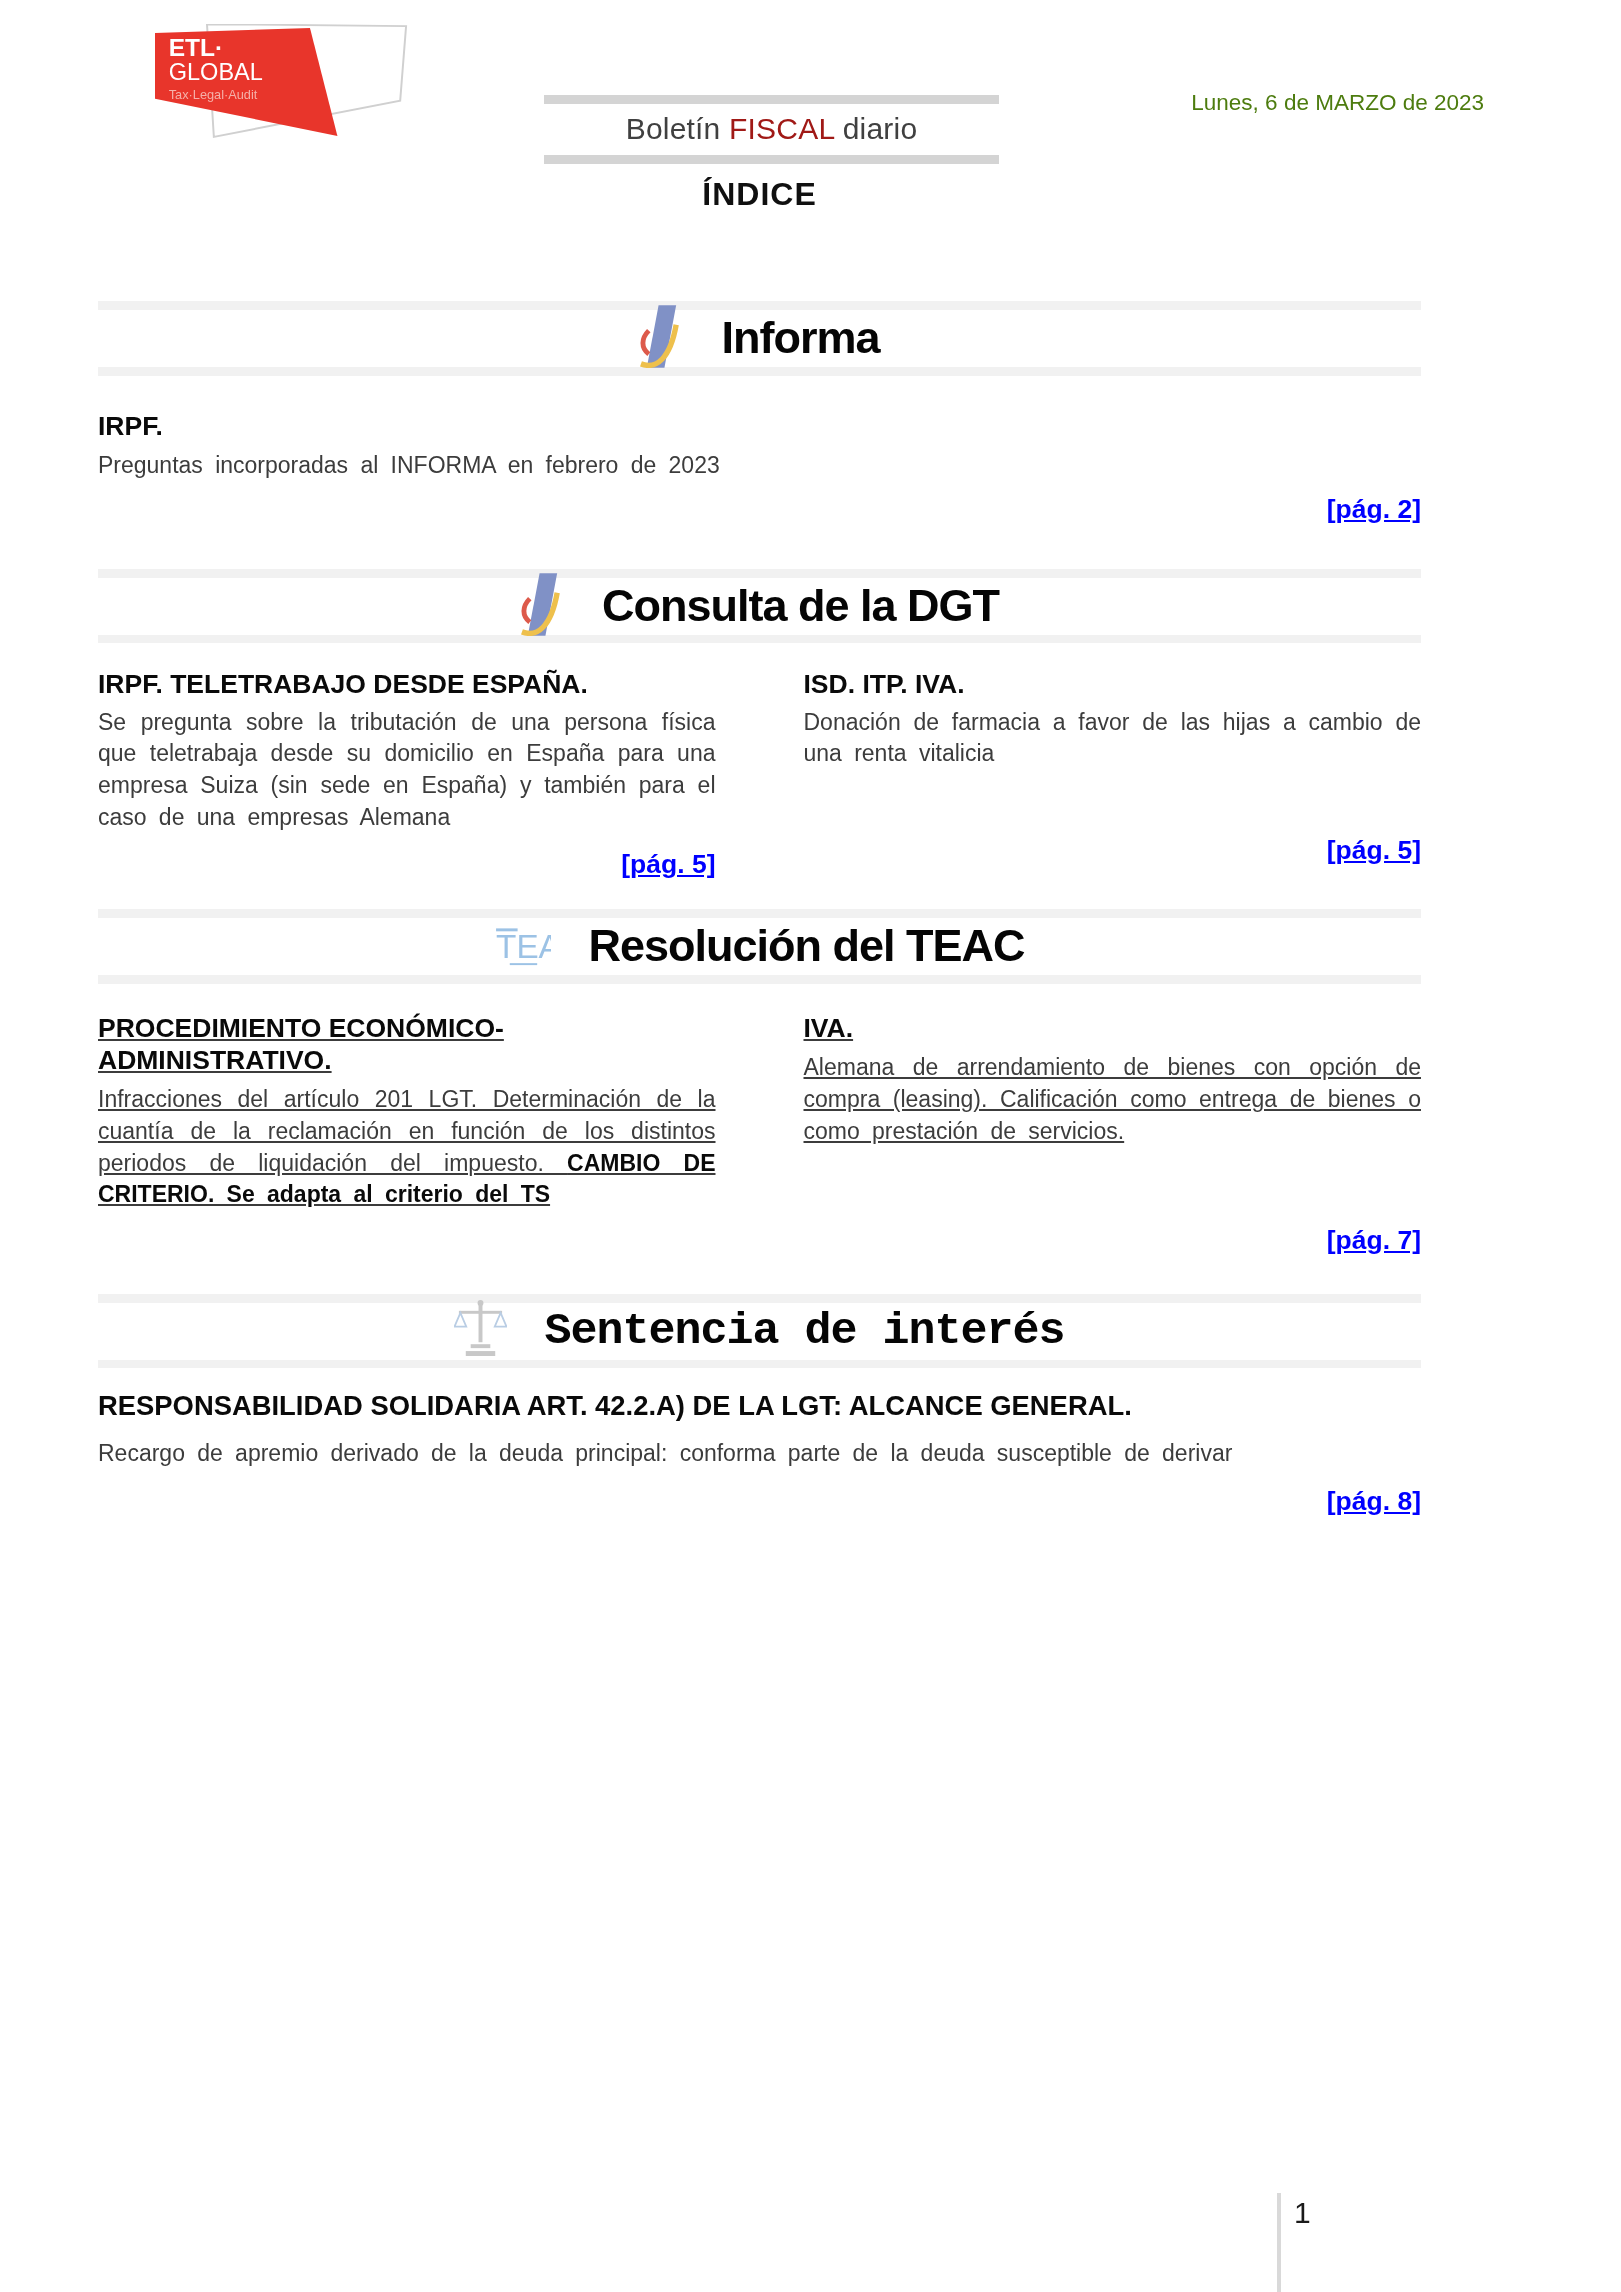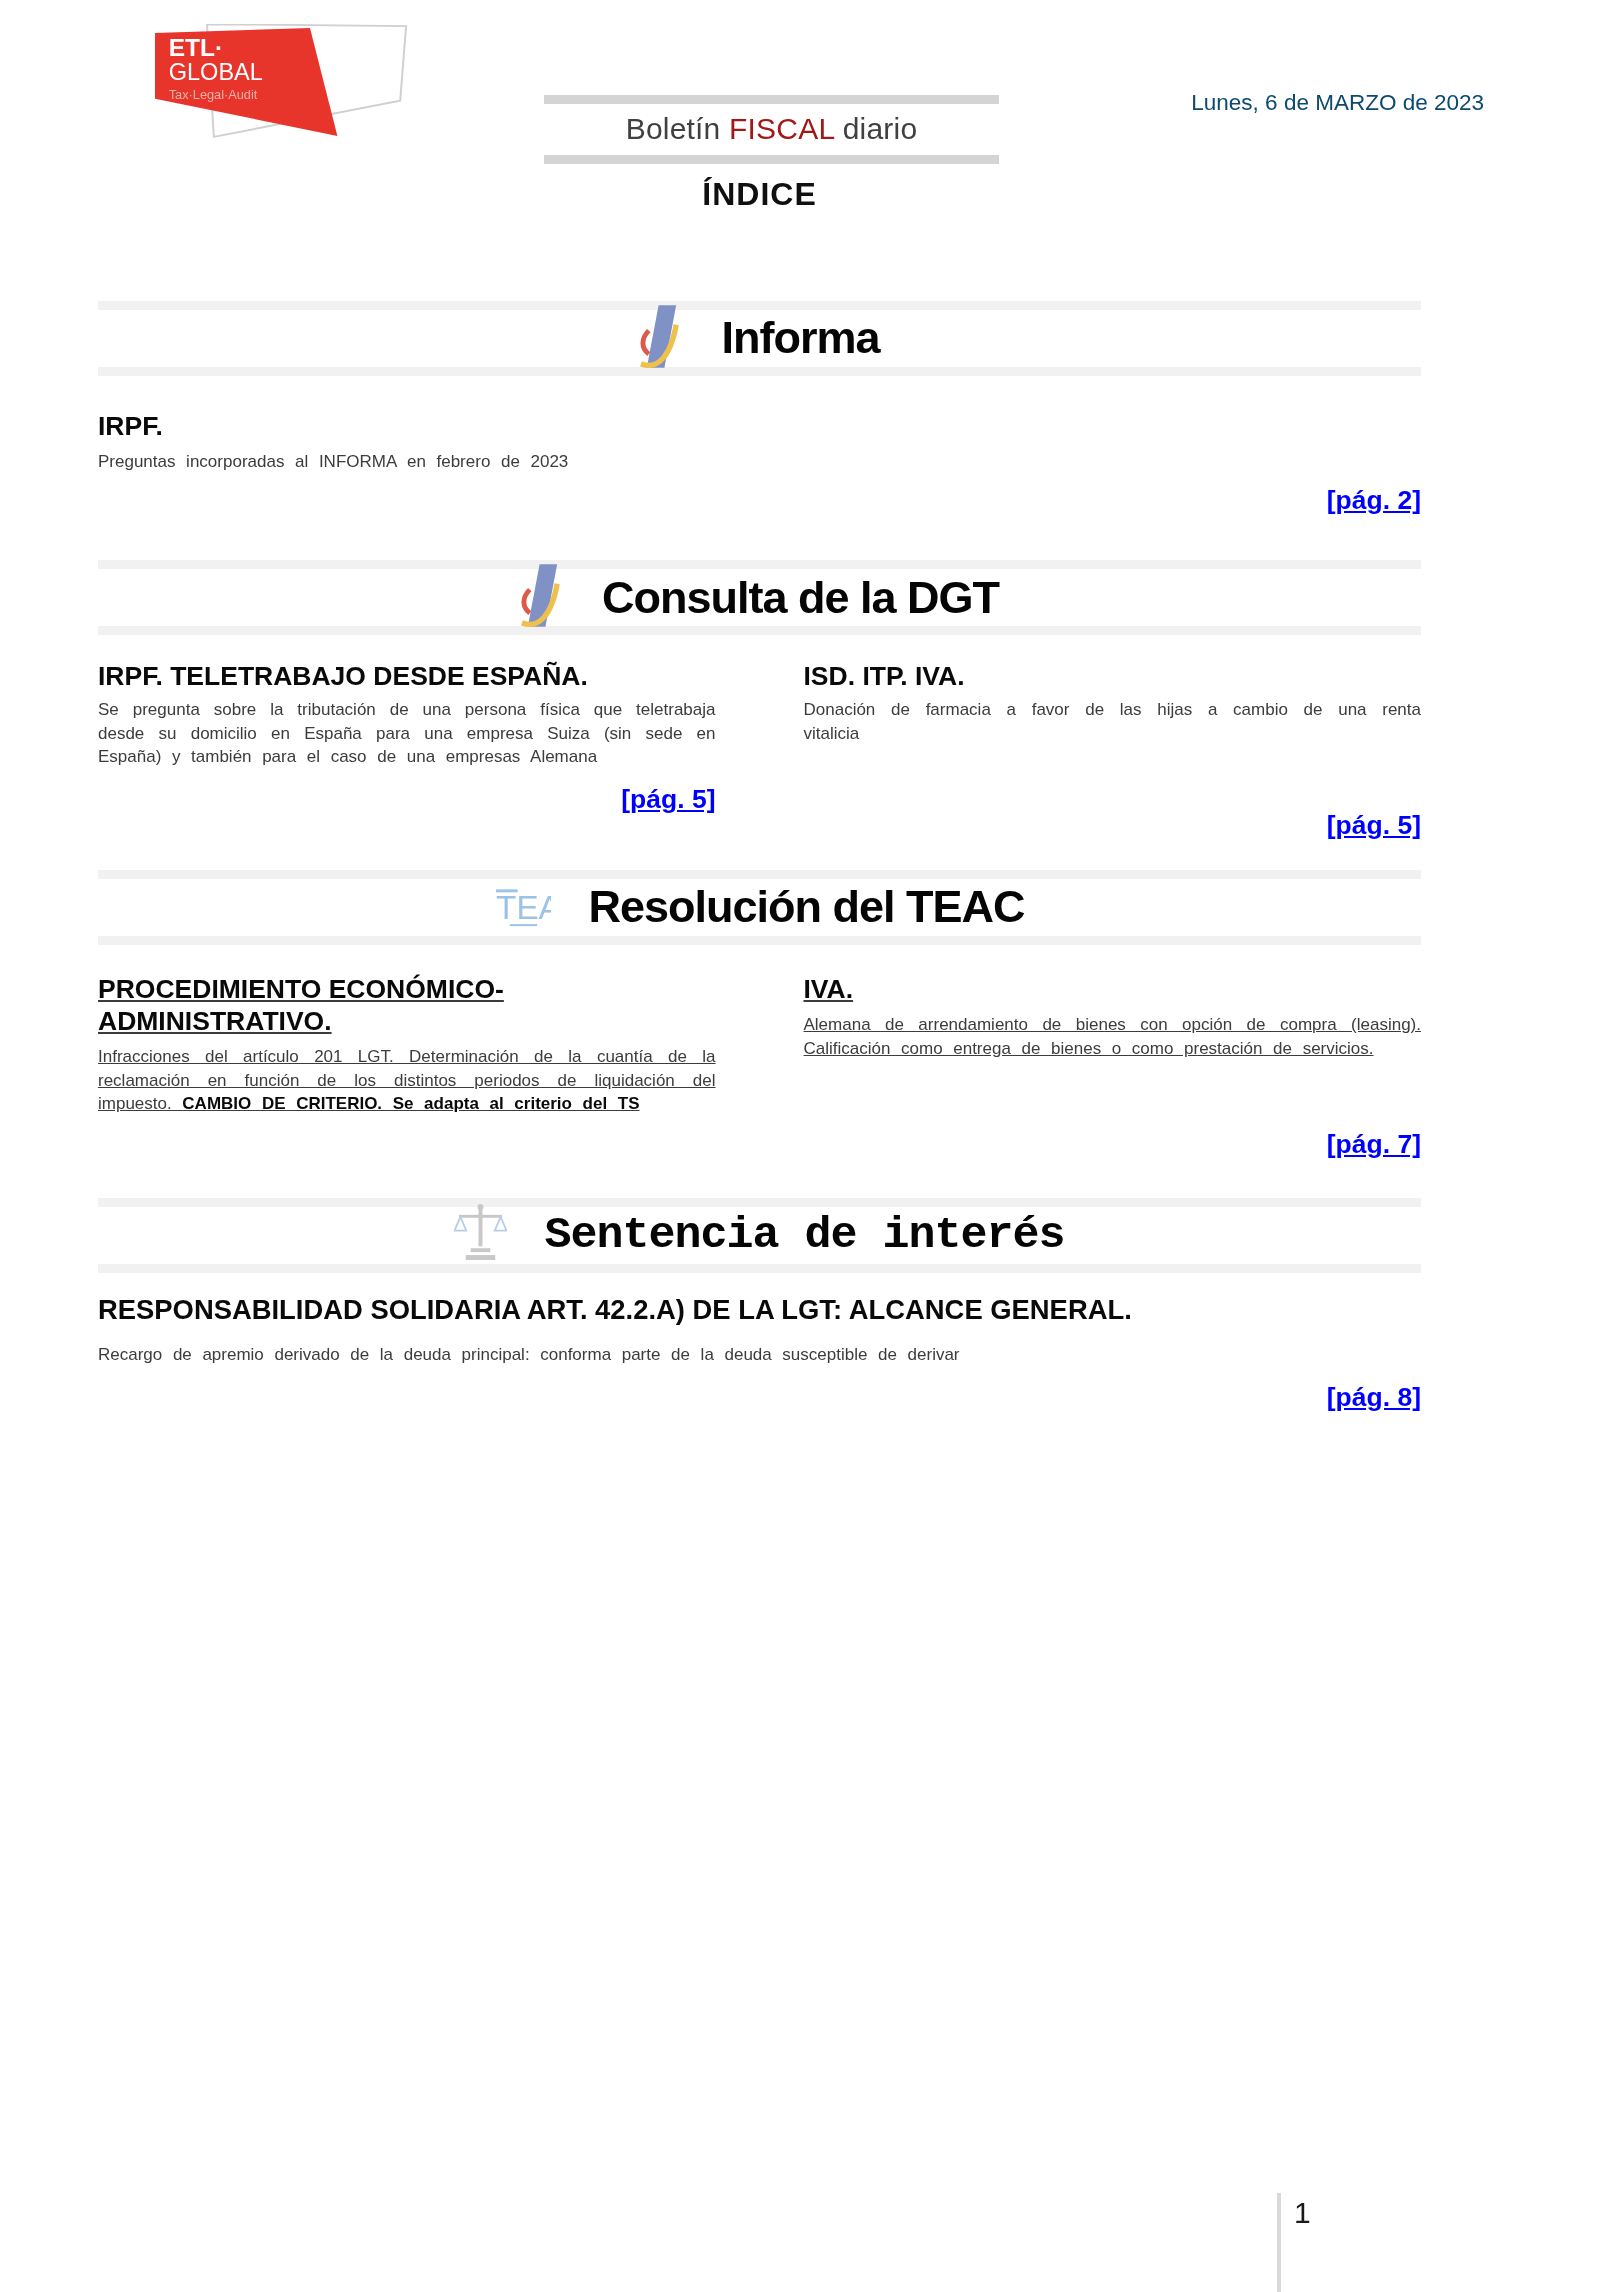--- a/index.html
+++ b/index.html
@@ -14,34 +14,34 @@
   .logo svg { display:block; }
 
   .masthead { position:absolute; left:544px; top:95px; width:455px; }
   .masthead .bar { height:8.8px; background:#d4d4d4; }
   .masthead-text {
     text-align:center; font-size:30px; color:#404040; padding:7.8px 0 9.8px;
     letter-spacing:0.2px;
   }
   .masthead-text .accent { color:#a01916; }
 
-  .doc-date { position:absolute; right:137px; top:90px; font-size:22.5px; color:#0c4a6e; }
+  .doc-date { position:absolute; right:137px; top:90px; font-size:22.5px; color:#4d7c0f; }
 
   
   .content { position:absolute; left:98px; top:176px; width:1323px; }
 
   .index-title { text-align:center; font-size:32px; font-weight:bold; color:#101010; letter-spacing:1px; }
 
   .section-head .bar { height:8.8px; background:#f1f1f1; }
   .head-row { display:flex; align-items:center; justify-content:center; gap:37px; height:57px; }
   .section-title { font-size:45px; font-weight:bold; color:#050505; letter-spacing:-1px; white-space:nowrap; }
 
   .item-heading { font-size:26.5px; font-weight:bold; color:#0a0a0a; line-height:1.2; }
   .body-text {
-    font-size:17px; color:#3c3c3c; line-height:1.38; text-align:justify; word-spacing:5.9px;
+    font-size:23px; color:#3c3c3c; line-height:1.38; text-align:justify; word-spacing:5.9px;
   }
   .body-text b { color:#0a0a0a; }
 
   .link-row { text-align:right; }
   .pg-link { color:#0000ff; font-weight:bold; font-size:26.5px; text-decoration:underline; cursor:pointer; }
 
   .two-col { display:grid; grid-template-columns:1fr 1fr; column-gap:88px; }
 
   
   .sec1 { margin-top:88px; }

